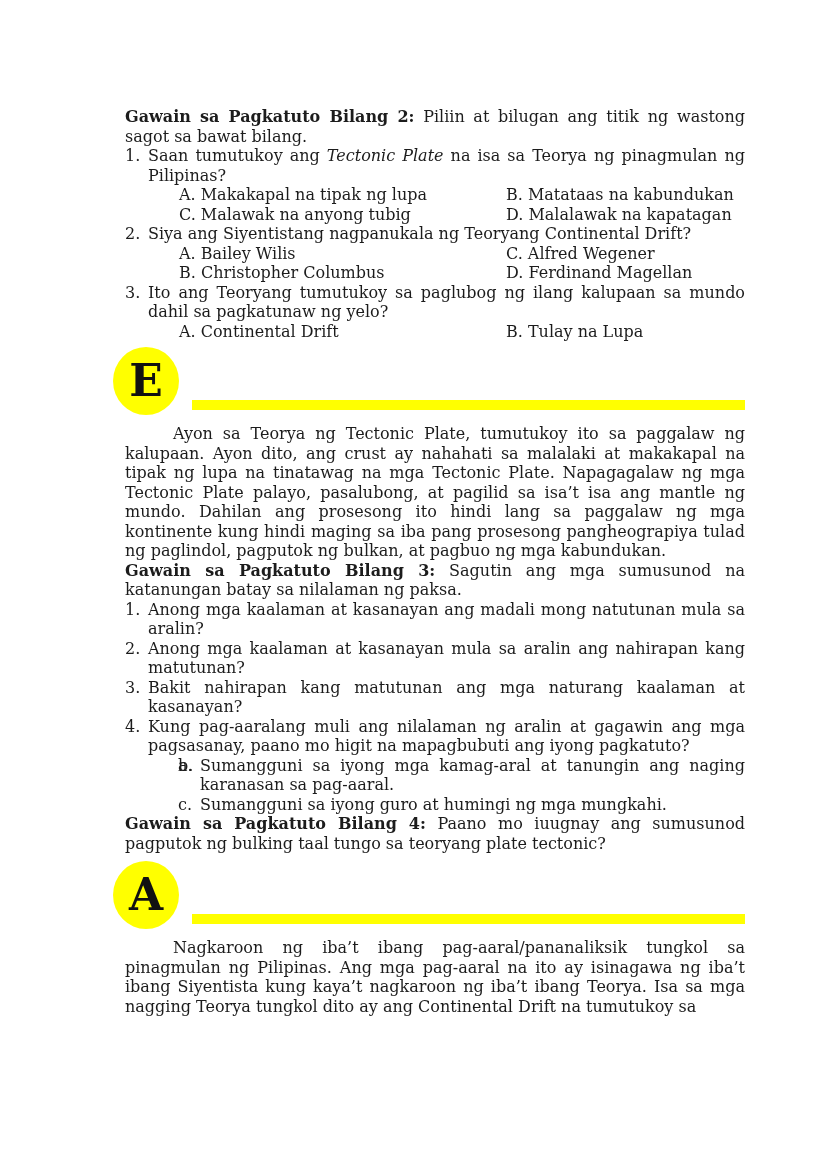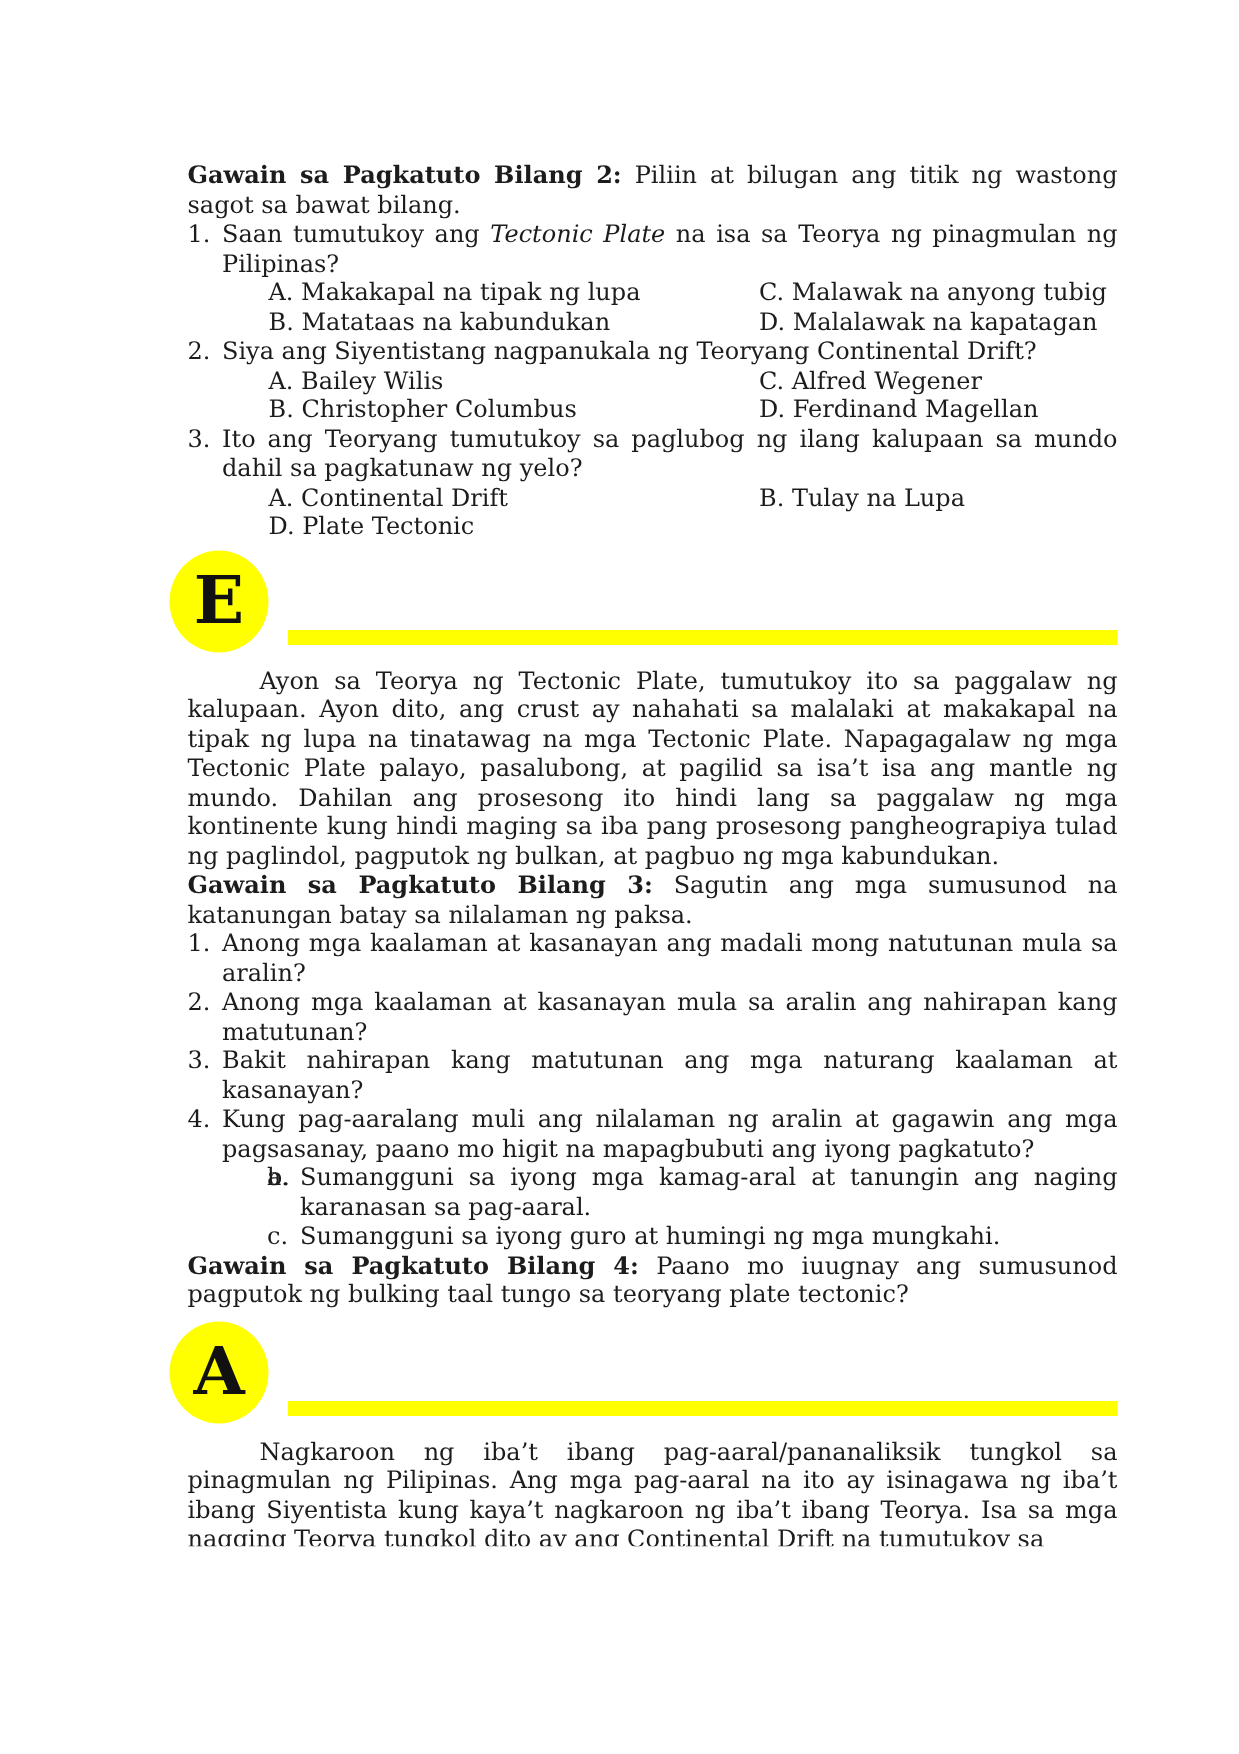--- a/index.html
+++ b/index.html
@@ -71,22 +71,22 @@
 
     <p class="para hdr hdr2"><b>Gawain sa Pagkatuto Bilang 2:</b> <span>Piliin at bilugan ang titik ng wastong sagot sa bawat bilang.</span></p>
 
     <div class="qlist">
 
       <div class="q">
         <span class="qnum">1.</span>
         <div><span>Saan tumutukoy ang </span><i>Tectonic Plate</i><span> na isa sa Teorya ng pinagmulan ng Pilipinas?</span></div>
         <div class="opts">
           <span>A. Makakapal na tipak ng lupa</span>
+          <span>B. Matataas na kabundukan</span>
           <span>C. Malawak na anyong tubig</span>
-          <span>B. Matataas na kabundukan</span>
           <span>D. Malalawak na kapatagan</span>
         </div>
       </div>
 
       <div class="q">
         <span class="qnum">2.</span>
         <div>Siya ang Siyentistang nagpanukala ng Teoryang Continental Drift?</div>
         <div class="opts">
           <span>A. Bailey Wilis</span>
           <span>C. Alfred Wegener</span>
@@ -94,21 +94,20 @@
           <span>D. Ferdinand Magellan</span>
         </div>
       </div>
 
       <div class="q">
         <span class="qnum">3.</span>
         <div>Ito ang Teoryang tumutukoy sa paglubog ng ilang kalupaan sa mundo dahil sa pagkatunaw ng yelo?</div>
         <div class="opts">
           <span>A. Continental Drift</span>
           <span>B. Tulay na Lupa</span>
-          <span>D. Plate Tectonic</span>
         </div>
       </div>
 
     </div>
 
     <div class="marker marker-e">
       <div class="marker-circle accent-bg" style="background: rgb(255, 255, 0);">
           <span>E</span>
         </div>
       <div class="marker-bar accent-bg" style="background: rgb(255, 255, 0);"></div>

